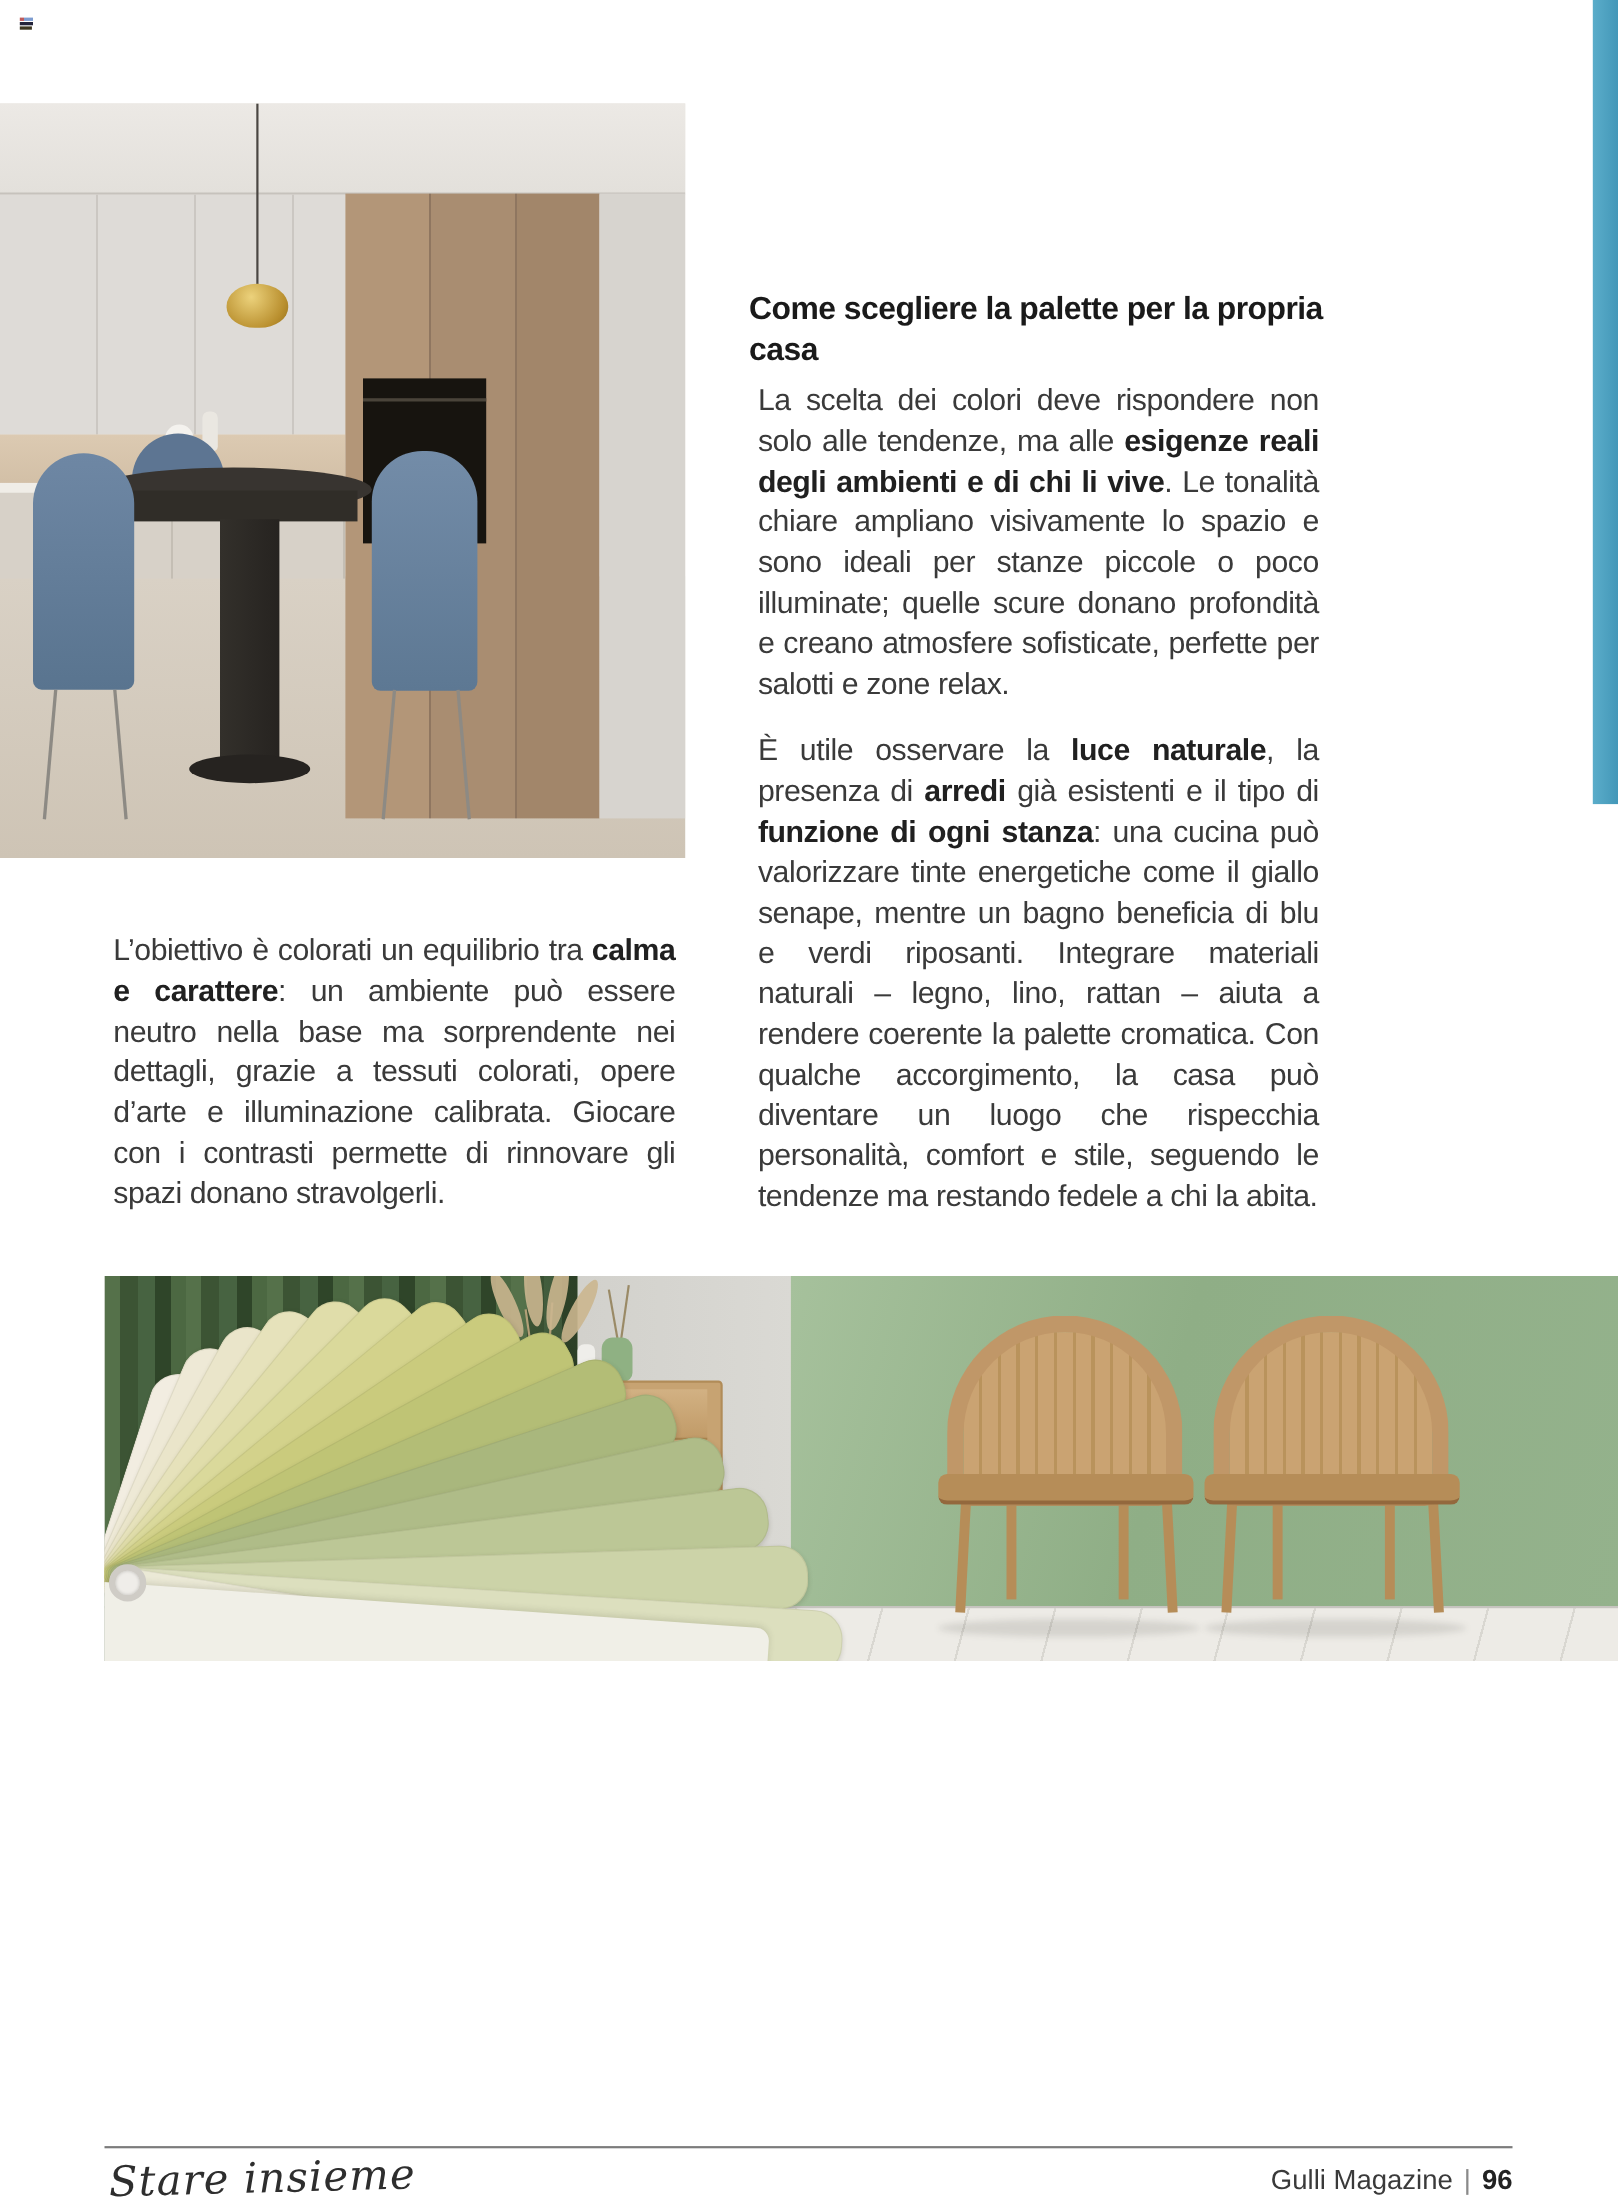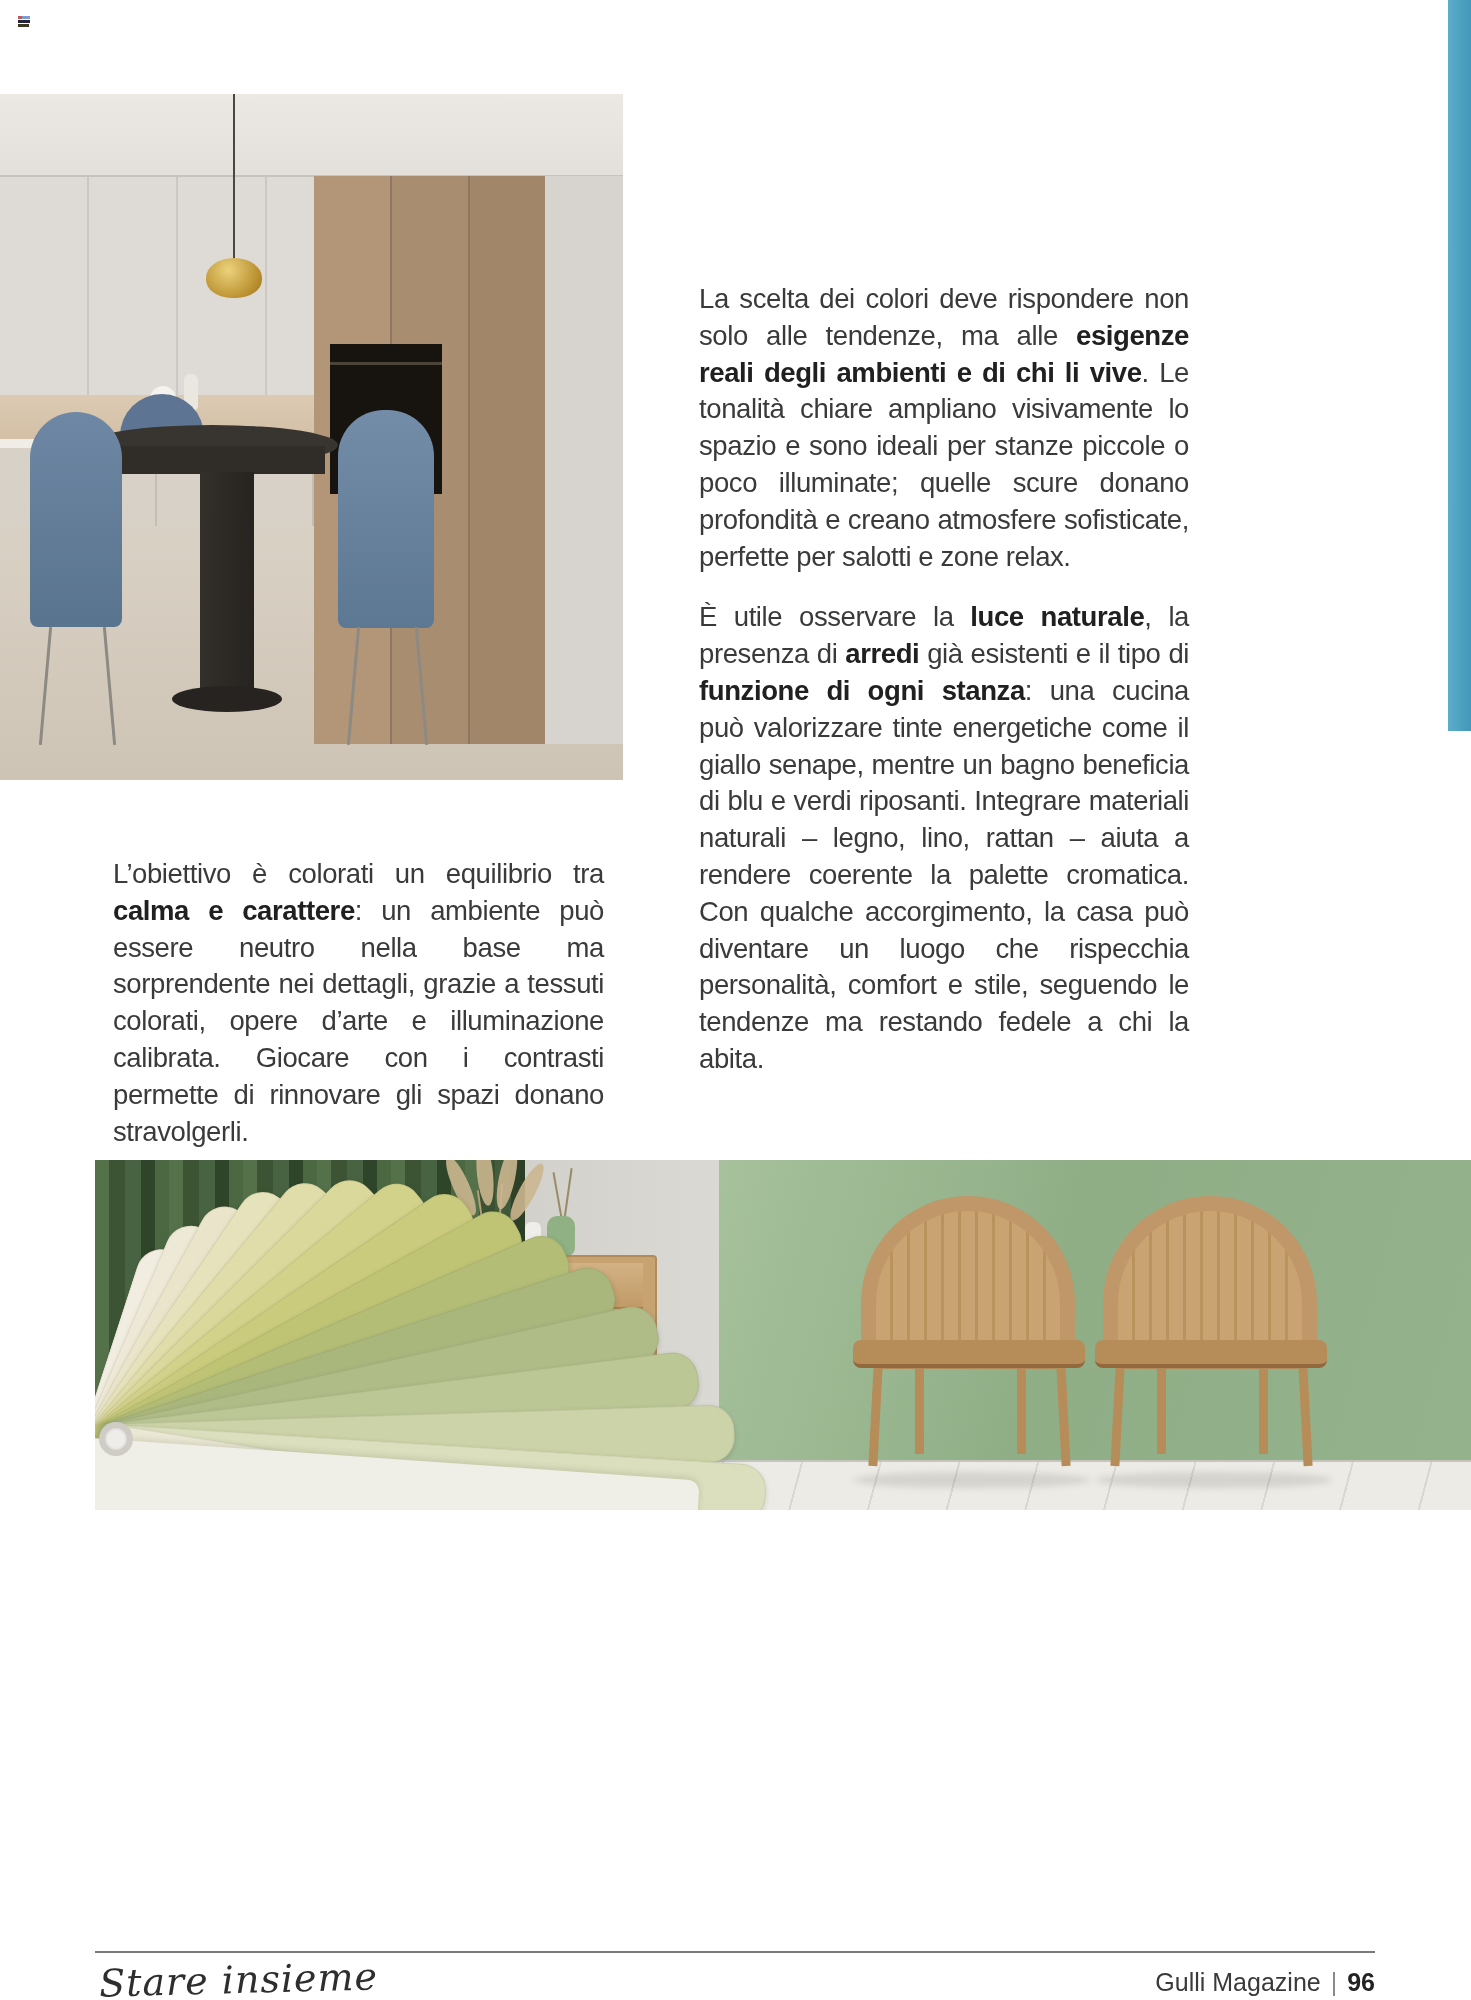--- a/index.html
+++ b/index.html
@@ -12,21 +12,21 @@
                  background:linear-gradient(90deg,#bf5a5a 0 35%,#7d9cd0 35% 100%);}
   .mini-icon .s2{position:absolute;left:0;top:4px;width:12px;height:3px;background:#23233a;}
   .mini-icon .s3{position:absolute;left:0;top:8px;width:11px;height:3px;background:#3c3520;}
 
   
   .accent-bar{position:absolute;right:0;top:0;width:23px;height:731px;
               background:linear-gradient(90deg,#5badca,#4397b8);}
 
   
   .col{position:absolute;text-align:justify;font-size:27.5px;line-height:36.8px;letter-spacing:-0.4px;color:#3a3a3a;}
-  .col p{margin:18px;}
+  .col p{margin:8px;}
   .col b{font-weight:700;color:#202020;}
   .col-right{left:681px;top:263px;width:526px;}
   .col-right h2{margin:0 0 9px 0;font-size:29px;line-height:37px;font-weight:700;color:#1a1a1a;
                 letter-spacing:-0.5px;text-align:left;}
   .col-right .para2{margin-top:24px;}
   .col-left{left:95px;top:838px;width:527px;}
 
   
   .footer-rule{position:absolute;left:95px;top:1951px;width:1280px;height:2px;background:#7b7b7b;}
   .footer-script{position:absolute;left:99px;top:1958px;font-family:"DejaVu Serif",serif;
@@ -145,20 +145,21 @@
     <div class="pt-table-base"></div>
     <div class="pt-chair pt-chairL"></div>
     <div class="pt-chair pt-chairR"></div>
     <div class="pt-leg" style="left:44px;top:533px;transform:rotate(5deg);"></div>
     <div class="pt-leg" style="left:108px;top:533px;transform:rotate(-5deg);"></div>
     <div class="pt-leg" style="left:352px;top:533px;transform:rotate(5deg);"></div>
     <div class="pt-leg" style="left:420px;top:533px;transform:rotate(-5deg);"></div>
   </figure>
 
   <section class="col col-right">
+    <h2>Come scegliere la palette per la propria casa</h2>
     <p class="para1"><span>La scelta dei colori deve rispondere non solo alle tendenze, ma alle </span><b>esigenze reali degli ambienti e di chi li vive</b><span>. Le tonalità chiare ampliano visivamente lo spazio e sono ideali per stanze piccole o poco illuminate; quelle scure donano profondità e creano atmosfere sofisticate, perfette per salotti e zone relax.</span></p>
     <p class="para2"><span>È utile osservare la </span><b>luce naturale</b><span>, la presenza di </span><b>arredi</b><span> già esistenti e il tipo di </span><b>funzione di ogni stanza</b><span>: una cucina può valorizzare tinte energetiche come il giallo senape, mentre un bagno beneficia di blu e verdi riposanti. Integrare materiali naturali – legno, lino, rattan – aiuta a rendere coerente la palette cromatica. Con qualche accorgimento, la casa può diventare un luogo che rispecchia personalità, comfort e stile, seguendo le tendenze ma restando fedele a chi la abita.</span></p>
   </section>
 
   <section class="col col-left">
     <p><span>L’obiettivo è colorati un equilibrio tra </span><b>calma e carattere</b><span>: un ambiente può essere neutro nella base ma sorprendente nei dettagli, grazie a tessuti colorati, opere d’arte e illuminazione calibrata. Giocare con i contrasti permette di rinnovare gli spazi donano stravolgerli.</span></p>
   </section>
 
   <figure class="photo-bottom" style="margin:0;">
     <div class="pb-lightwall"></div>

